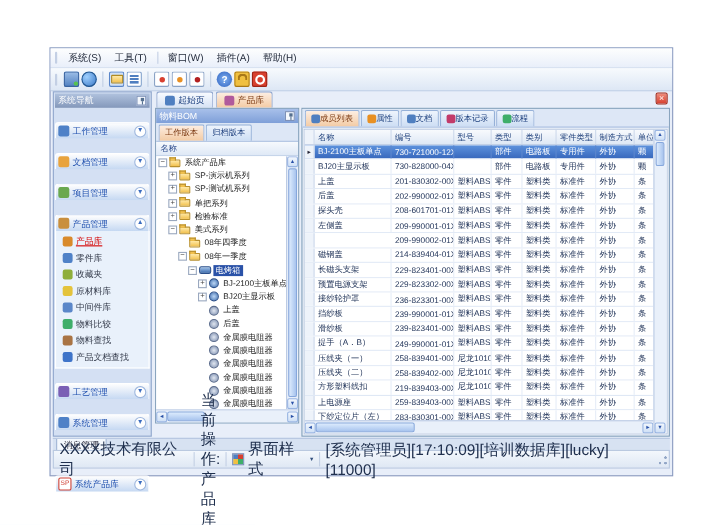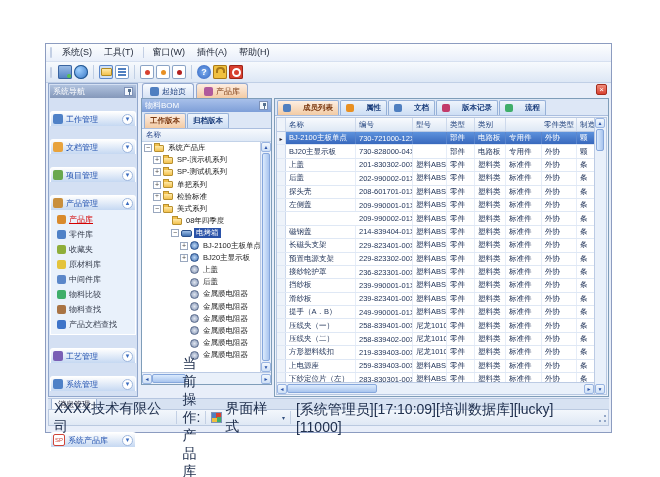--- a/index.html
+++ b/index.html
@@ -54,21 +54,21 @@
   .doctabs{position:relative;height:15px;display:flex;align-items:flex-end;gap:2px;padding-left:2px;background:transparent;}
   .dtab{height:14px;padding:0 7px;font-size:8px;display:flex;align-items:center;gap:3px;border:1px solid #94a9cf;border-bottom:none;border-radius:3px 3px 0 0;background:linear-gradient(#f8fbff,#d6e2f4);color:#1c3f7d;cursor:default;}
   .dtab.active{background:linear-gradient(#fdeee2,#f3cba4);color:#7c3a12;}
   .dtab-ic{width:9px;height:9px;border-radius:2px;flex:none;}
   .tab-close{position:absolute;right:2px;top:1px;width:11px;height:11px;background:linear-gradient(#ef8d7d,#d8402f);border:1px solid #a42c1d;border-radius:2px;color:#fff;font-size:8px;line-height:9px;text-align:center;box-sizing:border-box;}
   .tab-close::before{content:"×";}
 
   .bom-panel{position:absolute;left:1px;top:15px;width:131px;bottom:12px;border:1px solid #7f9db9;background:#eef3fb;box-sizing:border-box;display:flex;flex-direction:column;justify-content:flex-end;}
   .bom-header{height:13px;flex:none;background:linear-gradient(#a8c0ea,#7e9fd8);color:#fff;font-size:8px;display:flex;align-items:center;padding:0 3px;}
   .subtabs{height:15px;flex:none;display:flex;gap:1px;padding:1px 2px 0;background:#dde7f6;border-bottom:1px solid #aabedf;}
-  .stab{padding:0 5px;font-size:7.5px;display:flex;align-items:center;gap:12px;border:1px solid #96b1d8;border-bottom:none;border-radius:2px 2px 0 0;background:linear-gradient(#eef4fc,#cddef4);color:#1c3f7d;font-weight:bold;}
+  .stab{padding:0 5px;font-size:7.5px;display:flex;align-items:center;gap:0;border:1px solid #96b1d8;border-bottom:none;border-radius:2px 2px 0 0;background:linear-gradient(#eef4fc,#cddef4);color:#1c3f7d;}
   .stab.active{background:linear-gradient(#fdeee2,#f3cba4);color:#7c3a12;}
   .stab-ic{width:8px;height:8px;border-radius:2px;flex:none;}
   .tree-colhead{height:12px;flex:none;background:linear-gradient(#f6f9fd,#dfe9f6);border-bottom:1px solid #c2d2e8;font-size:7.5px;color:#2b4a8c;padding:0 4px;display:flex;align-items:center;}
   .tree{flex:1;overflow:hidden;position:relative;background:#fff;}
   .tnode{height:12.2px;display:flex;align-items:center;font-size:7.5px;color:#222;white-space:nowrap;overflow:hidden;}
   .exp{width:8px;height:8px;box-sizing:border-box;border:1px solid #9aa8bf;background:#fff;font-size:7px;line-height:5px;text-align:center;color:#444;margin-right:2px;flex:none;}
   .exp.plus::before{content:"+";}
   .exp.minus::before{content:"−";}
   .exp.none{visibility:hidden;}
   .tlabel{padding:0 2px;}
@@ -281,20 +281,25 @@
             </div>
             <div class="tnode" style="padding-left: 11px;">
               <span class="exp minus"></span>
               <span class="t-folder"></span>
               <span class="tlabel">美式系列</span>
             </div>
             <div class="tnode" style="padding-left: 20px;">
               <span class="exp none"></span>
               <span class="t-folder"></span>
               <span class="tlabel">08年四季度</span>
+            </div>
+            <div class="tnode" style="padding-left: 20px;">
+              <span class="exp minus"></span>
+              <span class="t-folder"></span>
+              <span class="tlabel">08年一季度</span>
             </div>
             <div class="tnode selected" style="padding-left: 29px;">
               <span class="exp minus"></span>
               <span class="t-product"></span>
               <span class="tlabel">电烤箱</span>
             </div>
             <div class="tnode" style="padding-left: 38px;">
               <span class="exp plus"></span>
               <span class="t-assembly"></span>
               <span class="tlabel">BJ-2100主板单点</span>
@@ -383,21 +388,21 @@
           </div>
         <div class="grid">
           <div class="gmain">
             <div class="ghead" id="ghead">
                 <span class="gutter"></span>
                 <span class="gcell" style="width: 70px;">名称</span>
                 <span class="gcell" style="width: 57px;">编号</span>
                 <span class="gcell" style="width: 34px;">型号</span>
                 <span class="gcell" style="width: 28px;">类型</span>
                 <span class="gcell" style="width: 31px;">类别</span>
-                <span class="gcell" style="width: 36px; margin-left: 35px;">零件类型</span>
+                <span class="gcell" style="width: 36px;">零件类型</span>
                 <span class="gcell" style="width: 35px;">制造方式</span>
                 <span class="gcell" style="width: 22px;">单位</span>
               </div>
             <div class="grows" id="grows">
                 <div class="grow selected">
                   <span class="gutter"></span>
                   <span class="gcell" style="width: 70px;">BJ-2100主板单点</span>
                   <span class="gcell" style="width: 57px;">730-721000-12X</span>
                   <span class="gcell" style="width: 34px;"></span>
                   <span class="gcell" style="width: 28px;">部件</span>

